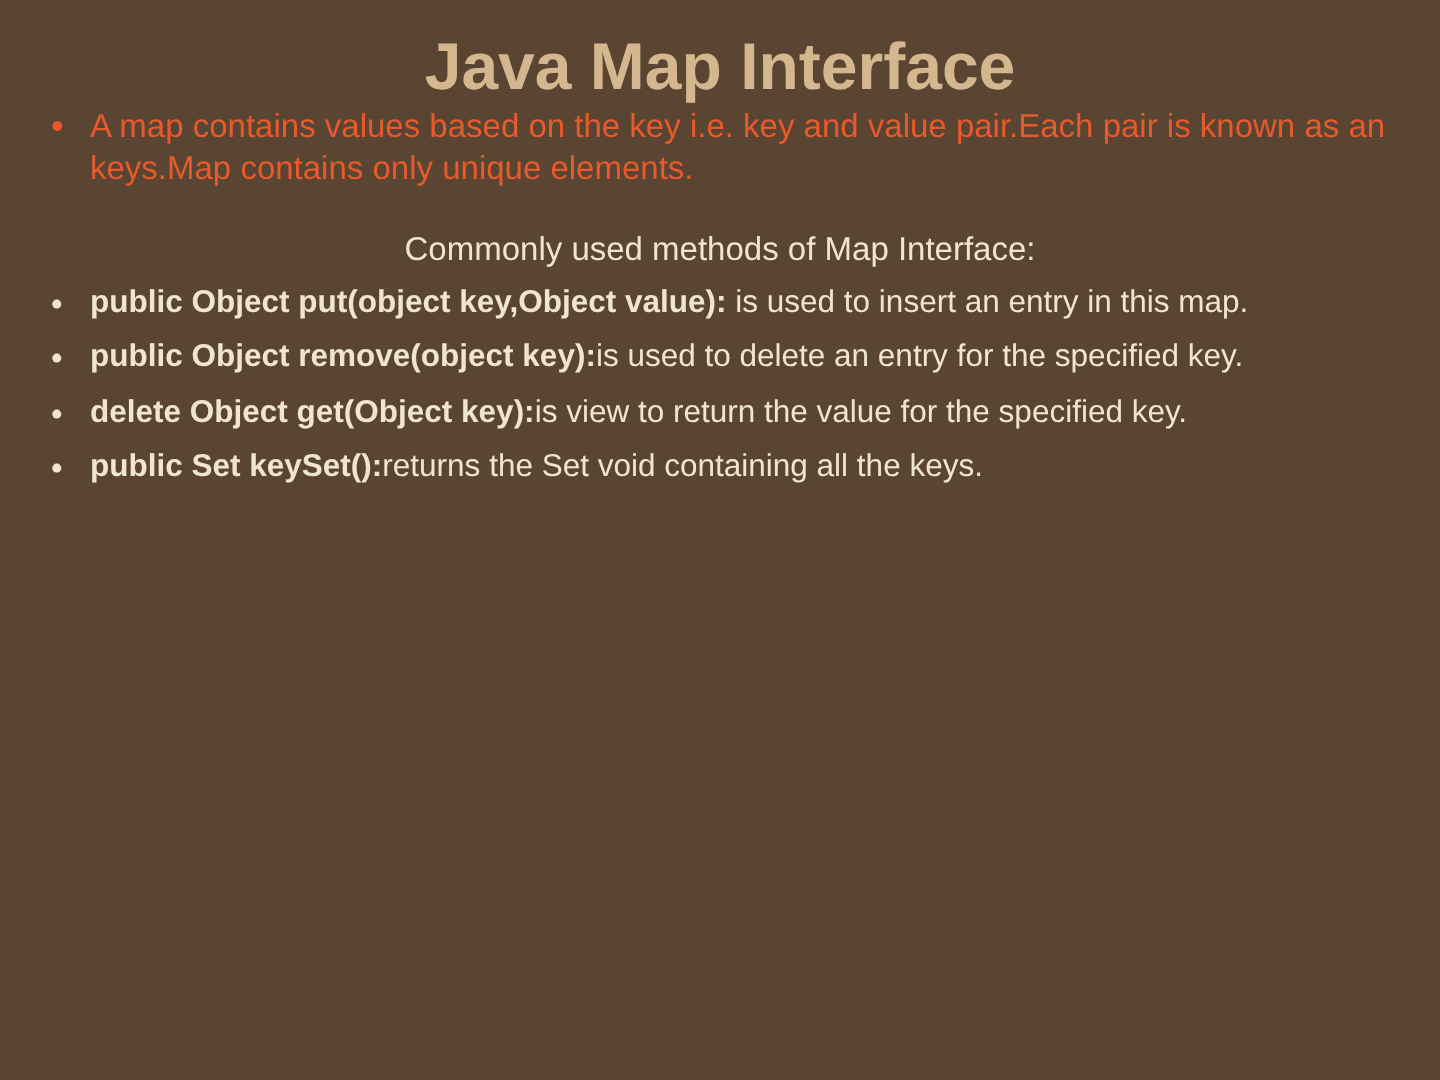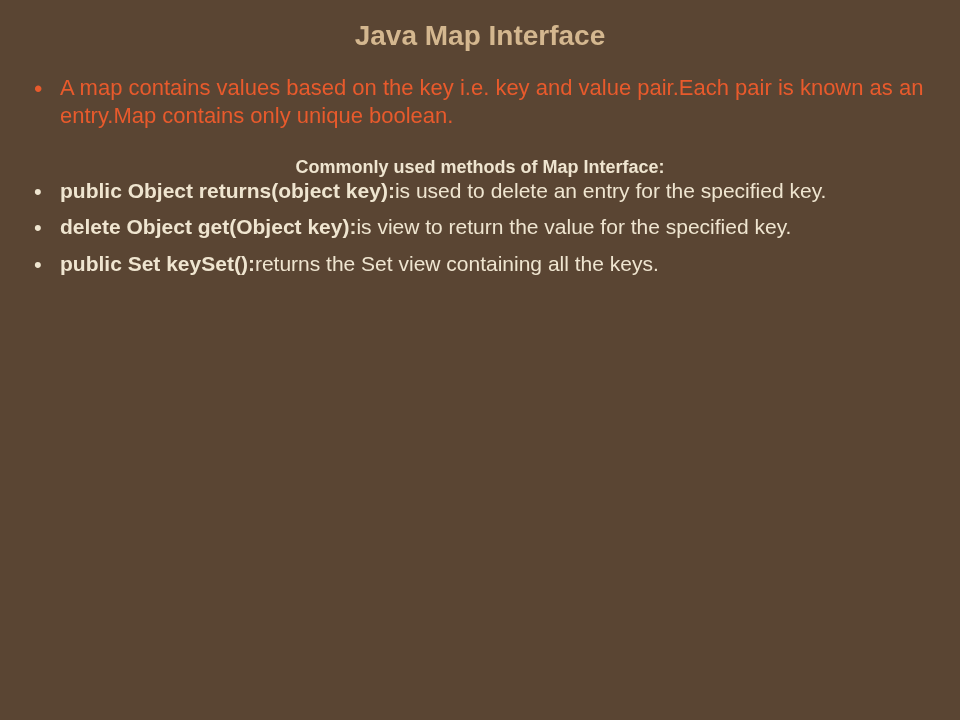--- a/index.html
+++ b/index.html
@@ -10,24 +10,23 @@
     body {
       width: 960px;
       height: 720px;
       background-color: #5a4533;
       font-family: Verdana, Arial, sans-serif;
       padding: 20px 30px;
       overflow: hidden;
     }
     .title {
       color: #d4b78f;
-      font-size: 28px;
+      font-size: 44px;
       font-weight: bold;
       text-align: center;
-      margin-bottom: 22px;
       font-family: Verdana, Arial, sans-serif;
     }
     .intro-list {
       list-style: none;
       margin-bottom: 28px;
     }
     .intro-list li {
       position: relative;
       padding-left: 30px;
       color: #e85a2c;
@@ -37,23 +36,24 @@
     .intro-list li::before {
       content: "•";
       position: absolute;
       left: 4px;
       top: 0;
       color: #e85a2c;
       font-size: 24px;
     }
     .subtitle {
       color: #efe5d0;
-      font-size: 18px;
-      font-weight: bold;
+      font-size: 22px;
+      font-weight: normal;
       text-align: center;
+      margin-bottom: 10px;
     }
     .methods-list {
       list-style: none;
     }
     .methods-list li {
       position: relative;
       padding-left: 30px;
       color: #efe5d0;
       font-size: 21px;
       line-height: 1.25;
@@ -73,28 +73,31 @@
     .method-desc {
       font-weight: normal;
     }
   </style>
 </head>
 <body>
 
 <h1 class="title">Java Map Interface</h1>
 
 <ul class="intro-list">
-  <li>A map contains values based on the key i.e. key and value pair.Each pair is known as an entry.Map contains only unique boolean.</li>
+  <li>A map contains values based on the key i.e. key and value pair.Each pair is known as an keys.Map contains only unique elements.</li>
 </ul>
 
 <h2 class="subtitle">Commonly used methods of Map Interface:</h2>
 
 <ul class="methods-list">
   <li>
-    <span class="method-sig">public Object returns(object key):</span><span class="method-desc">is used to delete an entry for the specified key.</span>
+    <span class="method-sig">public Object put(object key,Object value):</span><span class="method-desc"> is used to insert an entry in this map.</span>
+  </li>
+  <li>
+    <span class="method-sig">public Object remove(object key):</span><span class="method-desc">is used to delete an entry for the specified key.</span>
   </li>
   <li>
     <span class="method-sig">delete Object get(Object key):</span><span class="method-desc">is view to return the value for the specified key.</span>
   </li>
   <li>
-    <span class="method-sig">public Set keySet():</span><span class="method-desc">returns the Set view containing all the keys.</span>
+    <span class="method-sig">public Set keySet():</span><span class="method-desc">returns the Set void containing all the keys.</span>
   </li>
 </ul>
 
 </body></html>

